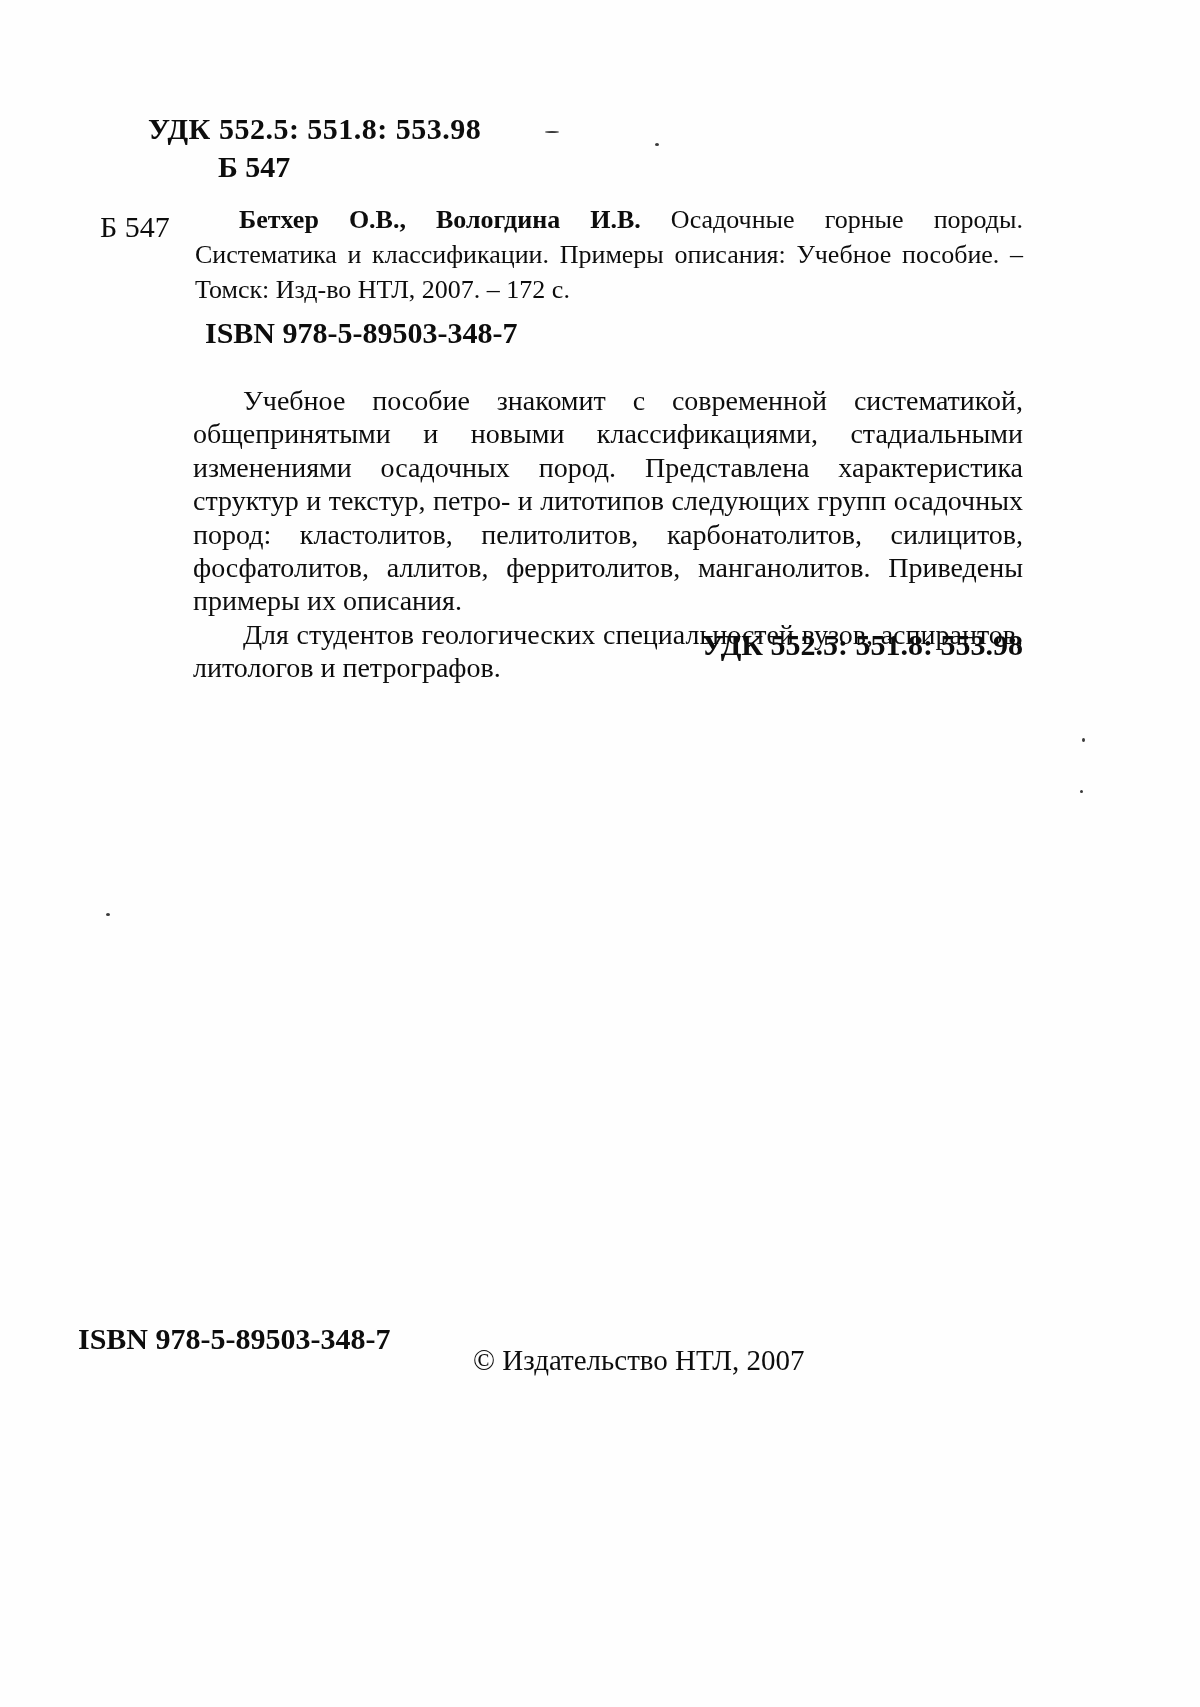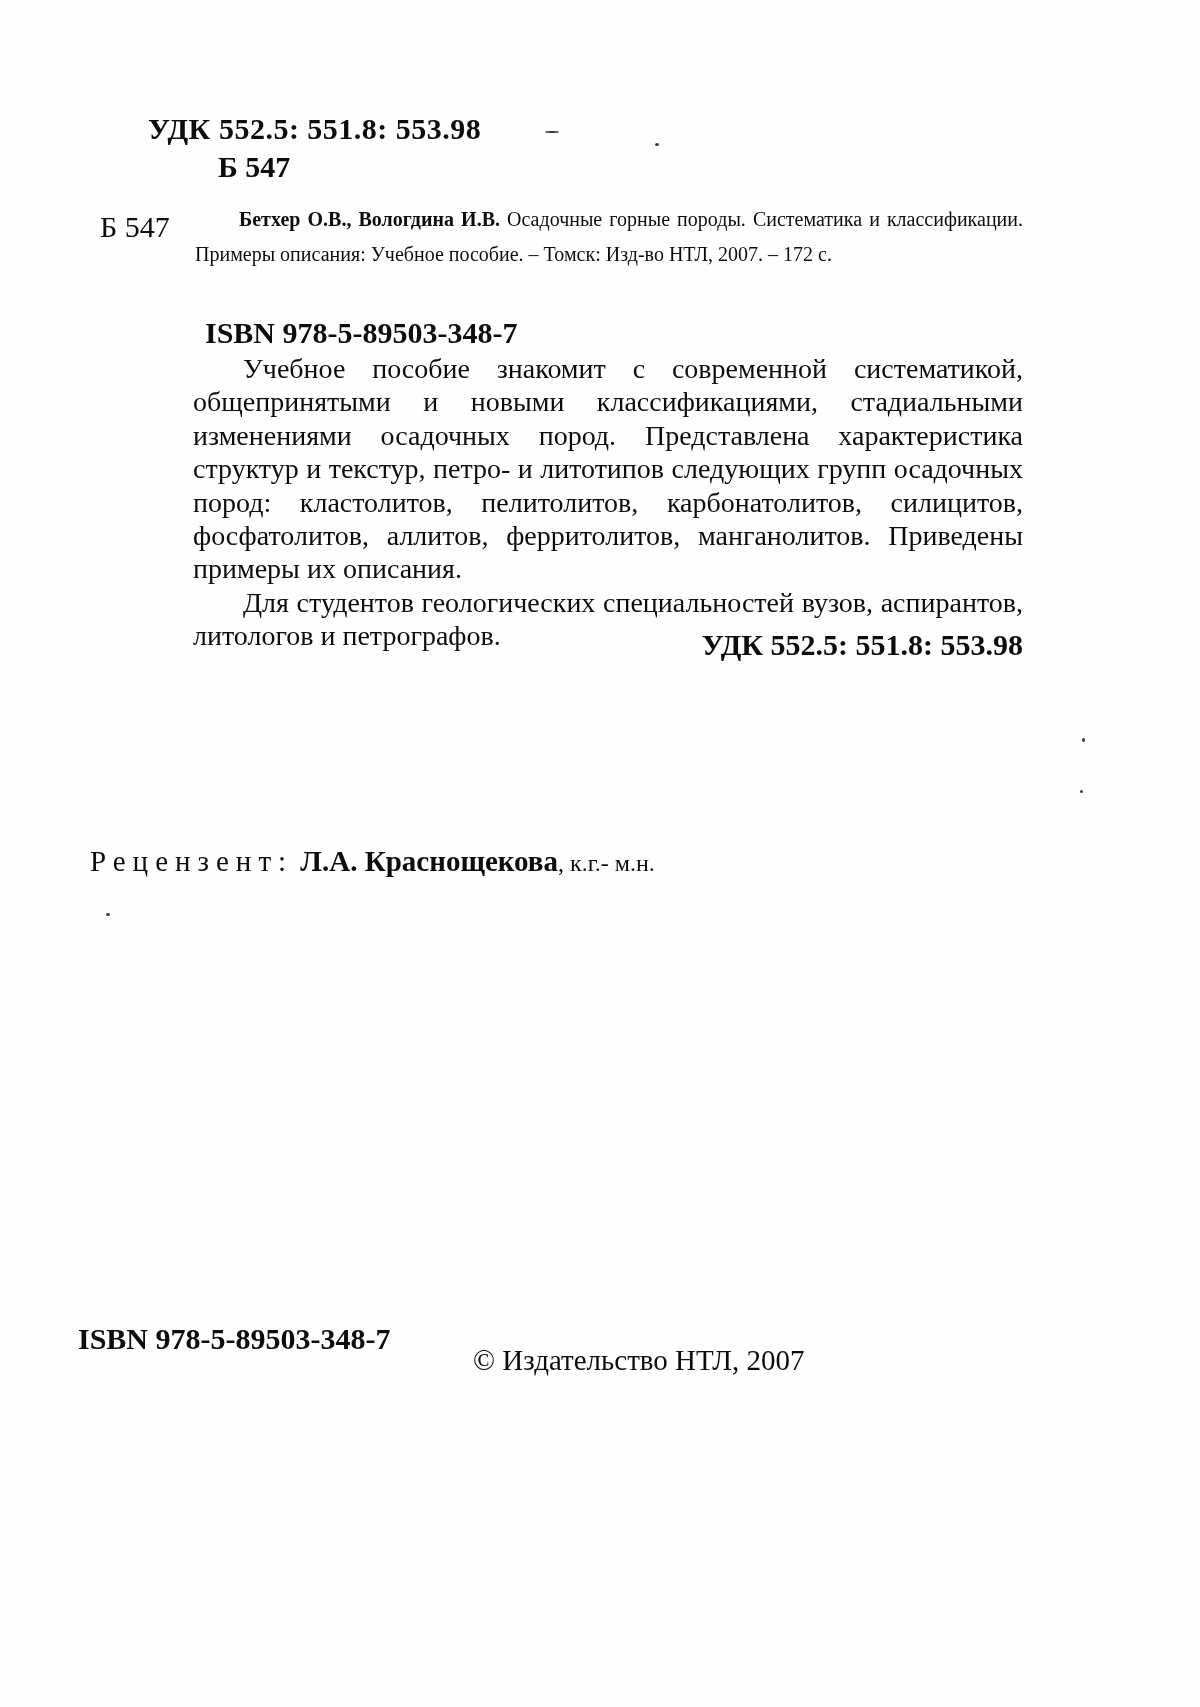--- a/index.html
+++ b/index.html
@@ -21,30 +21,30 @@
   .bbk-top {
     left:218px; top:150px;
     font-size:30px; font-weight:600;
   }
   .margin-code {
     left:100px; top:210px;
     font-size:30px;
   }
   .biblio {
     left:195px; top:202px; width:828px;
-    font-size:20px; line-height:35px;
+    font-size:26px; line-height:35px;
     text-align:justify; text-indent:44px;
   }
   .biblio .authors { font-weight:bold; }
   .isbn-line {
     left:205px; top:316px;
     font-size:30px; font-weight:bold;
   }
   .annotation {
-    left:193px; top:352px; width:830px;
+    left:193px; top:384px; width:830px;
     font-size:28px; line-height:33.4px;
     text-align:justify;
   }
   .annotation p { text-indent:50px; text-align:justify; }
   .udk-right {
     left:193px; top:628px; width:830px;
     text-align:right;
     font-size:30px; font-weight:bold;
   }
   .reviewer {
@@ -94,23 +94,20 @@
 
   <div class="block isbn-line">ISBN 978-5-89503-348-7</div>
 
   <div class="block annotation">
     <p>Учебное пособие знакомит с современной систематикой, общепринятыми и новыми классификациями, стадиальными изменениями осадочных пород. Представлена характеристика структур и текстур, петро- и литотипов следующих групп осадочных пород: кластолитов, пелитолитов, карбонатолитов, силицитов, фосфатолитов, аллитов, ферритолитов, манганолитов. Приведены примеры их описания.</p>
     <p>Для студентов геологических специальностей вузов, аспирантов, литологов и петрографов.</p>
   </div>
 
   <div class="block udk-right">УДК 552.5: 551.8: 553.98</div>
 
-  <div class="block reviewer">
-    <span class="rev-label">Рецензент:</span><span class="rev-name"> Л.А. Краснощекова</span><span class="rev-degree">, к.г.- м.н.</span>
-  </div>
 
 
   <div class="block footer-isbn">ISBN 978-5-89503-348-7</div>
 
   <div class="block footer-copy">
     <div class="copy-line2">© Издательство НТЛ, 2007</div>
   </div>
 
   <div class="speck s1"></div>
   <div class="speck s2"></div>

